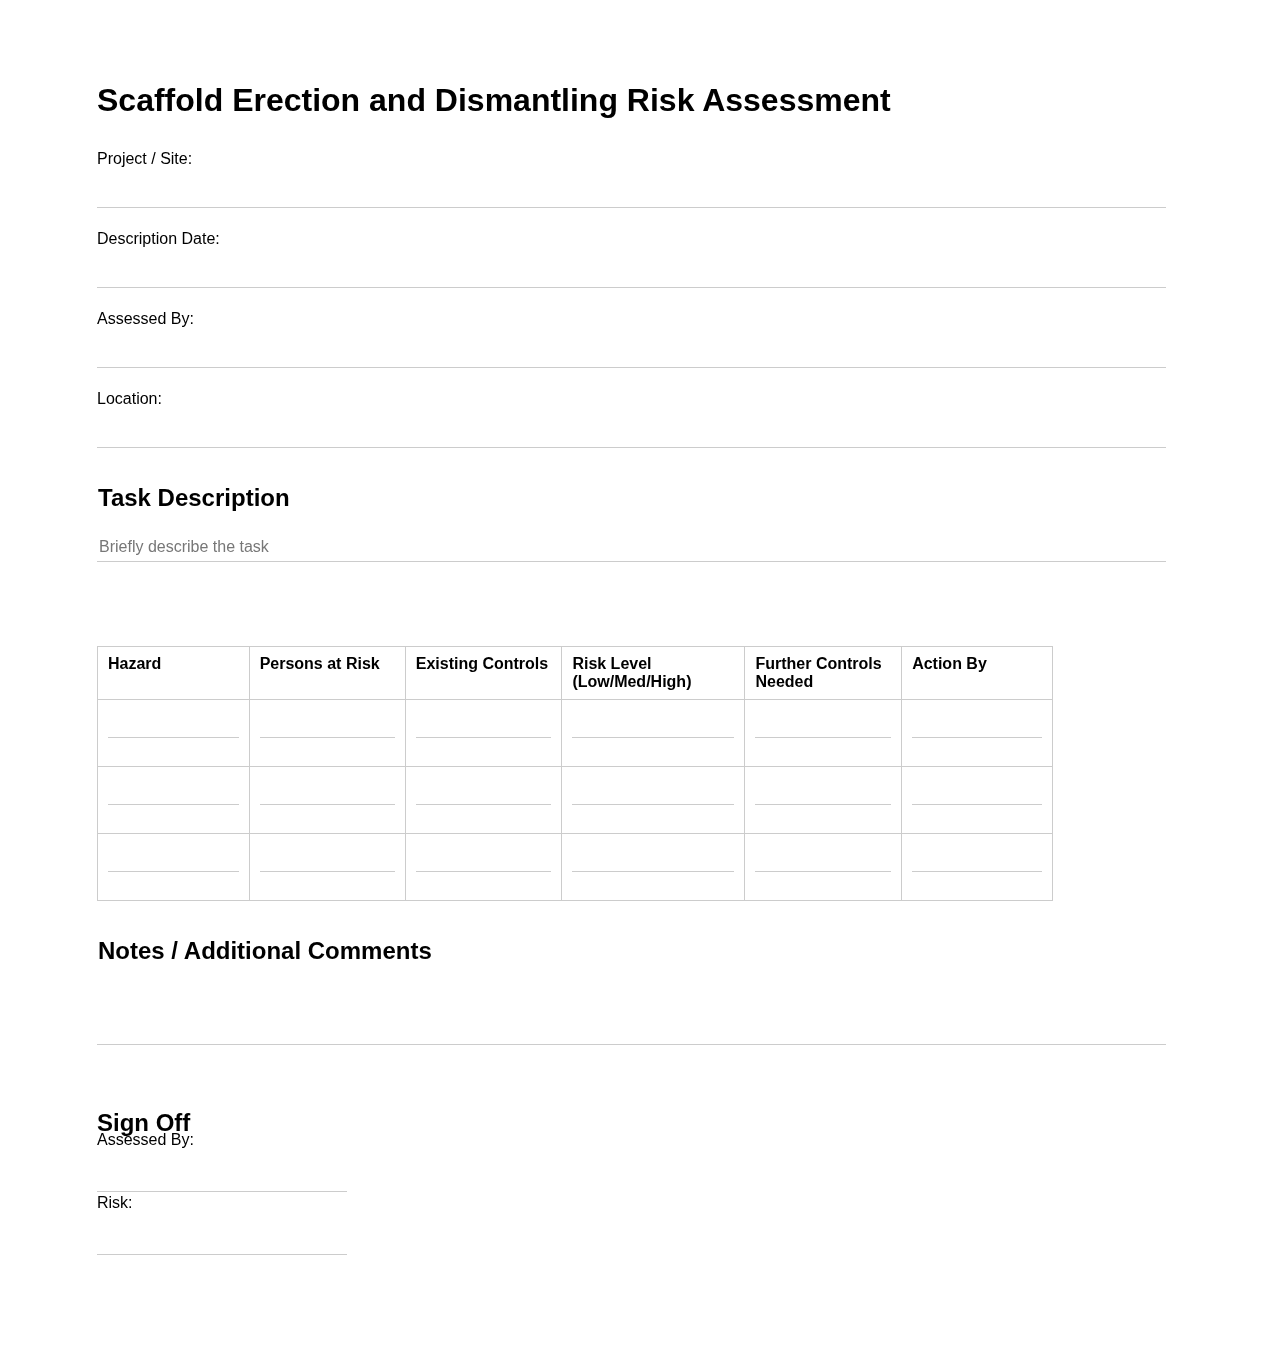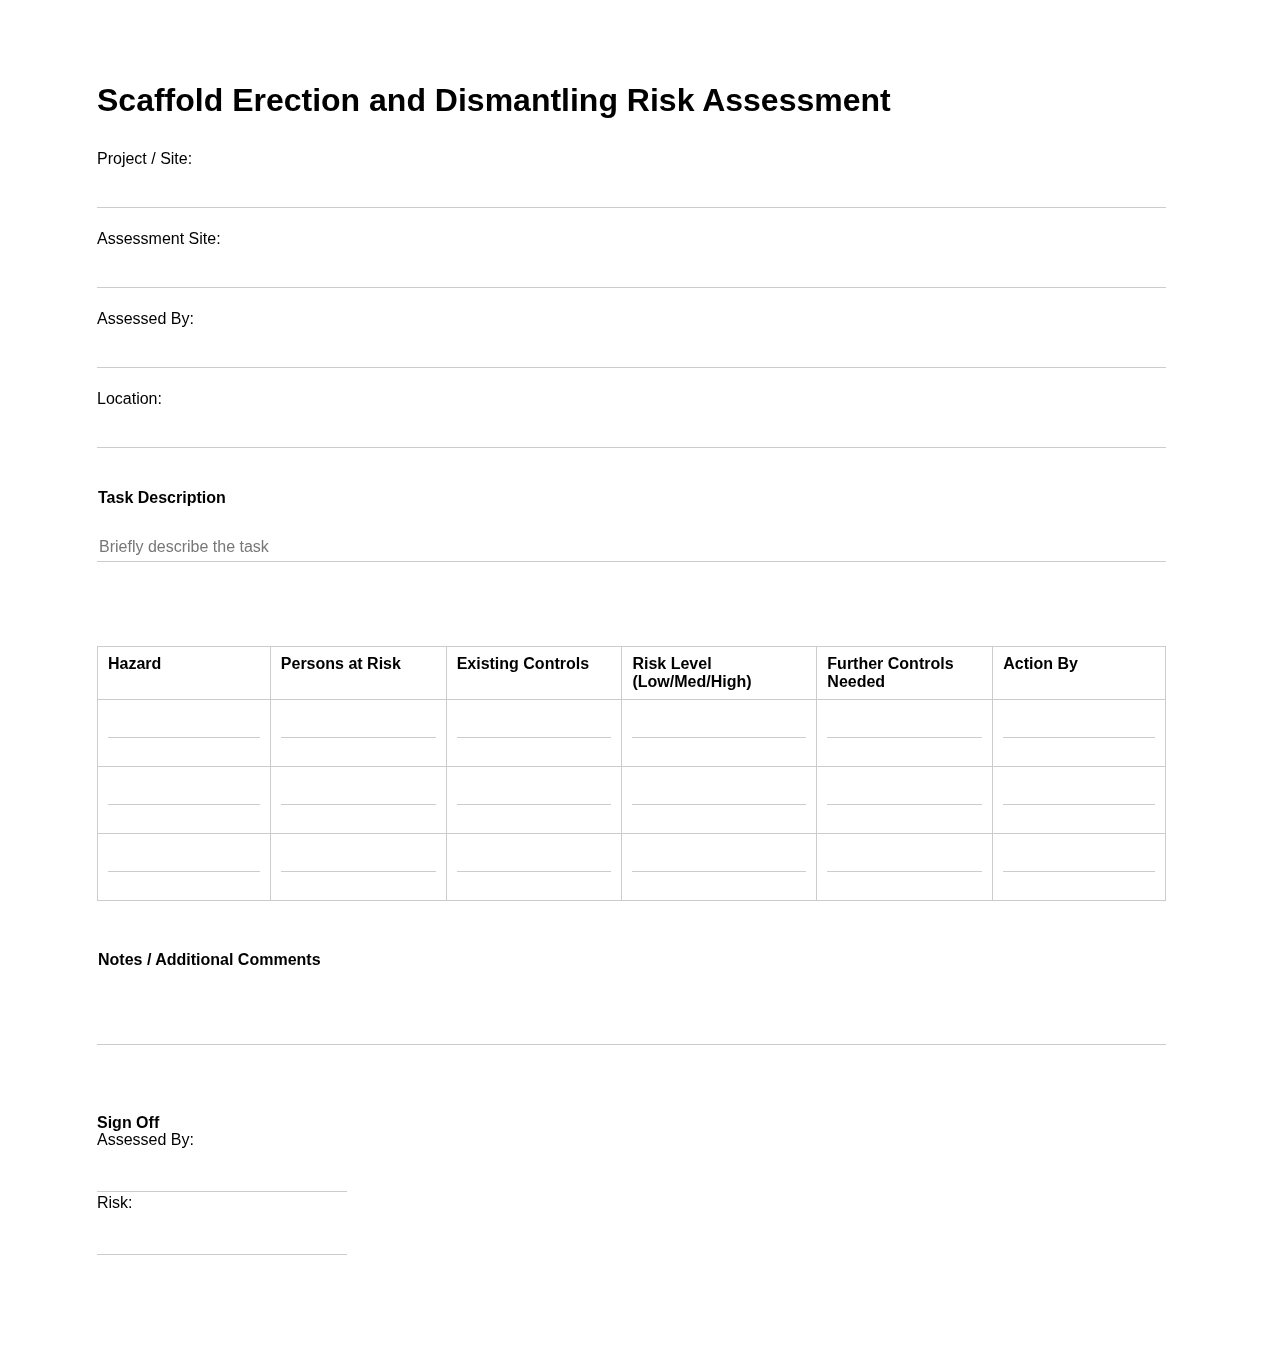--- a/index.html
+++ b/index.html
@@ -35,21 +35,21 @@
     position: absolute;
     left: 0;
     top: 0;
     font-size: 16px;
     line-height: 18px;
     white-space: nowrap;
   }
   .section-heading {
     position: absolute;
     margin: 0;
-    font-size: 16px;
+    font-size: 24px;
     font-weight: bold;
     line-height: 28px;
     white-space: nowrap;
   }
   .task-input {
     position: absolute;
     left: 97px;
     top: 533px;
     width: 1069px;
     height: 29px;
@@ -61,21 +61,21 @@
     color: #14532d;
     background: transparent;
     outline: none;
   }
   .task-input::placeholder { color: #777777; }
 
   table.risk {
     position: absolute;
     left: 97px;
     top: 646px;
-    width: 1069px;
+    width: 956px;
     border-collapse: collapse;
     padding-left: 28px;
   }
   table.risk th, table.risk td {
     border: 1px solid #cccccc;
     vertical-align: top;
     text-align: left;
   }
   table.risk th {
     height: 53px;
@@ -117,21 +117,21 @@
 <body>
 
 <div class="page">
 
   <h1 class="title">Scaffold Erection and Dismantling Risk Assessment</h1>
 
   <div class="field" style="top:150px;height:58px;text-align:center;">
     <span class="field-label">Project / Site:</span>
   </div>
   <div class="field" style="top:230px;height:58px;">
-    <span class="field-label">Assessment Site:</span>
+    <span class="field-label">Description Date:</span>
   </div>
   <div class="field" style="top:310px;height:58px;">
     <span class="field-label">Assessed By:</span>
   </div>
   <div class="field" style="top:390px;height:58px;">
     <span class="field-label">Location:</span>
   </div>
 
   <h2 class="section-heading" style="left:98px;top:484px;">Task Description</h2>
   <input class="task-input" type="text" placeholder="Briefly describe the task" style="">
@@ -177,21 +177,21 @@
         <td><span></span><div class="cell-line"></div></td>
         <td><span></span><div class="cell-line"></div></td>
         <td><span></span><div class="cell-line"></div></td>
         <td><span></span><div class="cell-line"></div></td>
         <td><span></span><div class="cell-line"></div></td>
         <td><span></span><div class="cell-line"></div></td>
       </tr>
     </tbody>
   </table>
 
-  <h2 class="section-heading" style="left:98px;top:937px;margin-top:9px;">Notes / Additional Comments</h2>
+  <h2 class="section-heading" style="left:98px;top:937px;">Notes / Additional Comments</h2>
   <div style="position:absolute;left:97px;top:975px;width:1069px;height:69px;"></div>
   <div class="notes-line"></div>
 
   <h2 class="section-heading" style="left:97px;top:1081px;margin-top:28px;">Sign Off</h2>
   <div class="sign-field" style="top:1131px;height:61px;">
     <span class="field-label">Assessed By:</span>
   </div>
   <div class="sign-field" style="top:1194px;height:61px;">
     <span class="field-label">Risk:</span>
   </div>

